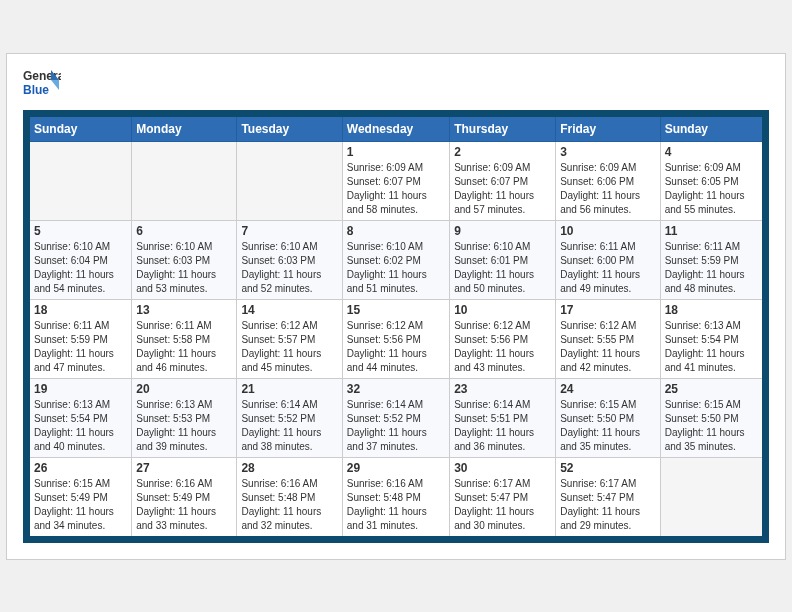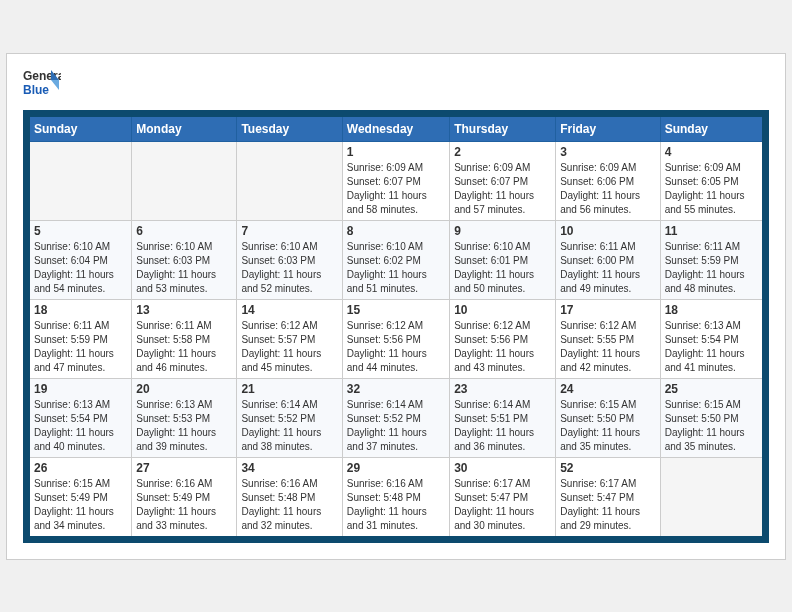--- a/index.html
+++ b/index.html
@@ -313,21 +313,21 @@
 and 34 minutes.</div>
           </td>
           <td>
             <span class="day-number">27</span>
             <div class="day-info" style="white-space: pre-line;">Sunrise: 6:16 AM
 Sunset: 5:49 PM
 Daylight: 11 hours
 and 33 minutes.</div>
           </td>
           <td>
-            <span class="day-number">34</span>
+            <span class="day-number">28</span>
             <div class="day-info" style="white-space: pre-line;">Sunrise: 6:16 AM
 Sunset: 5:48 PM
 Daylight: 11 hours
 and 32 minutes.</div>
           </td>
           <td>
             <span class="day-number">29</span>
             <div class="day-info" style="white-space: pre-line;">Sunrise: 6:16 AM
 Sunset: 5:48 PM
 Daylight: 11 hours

